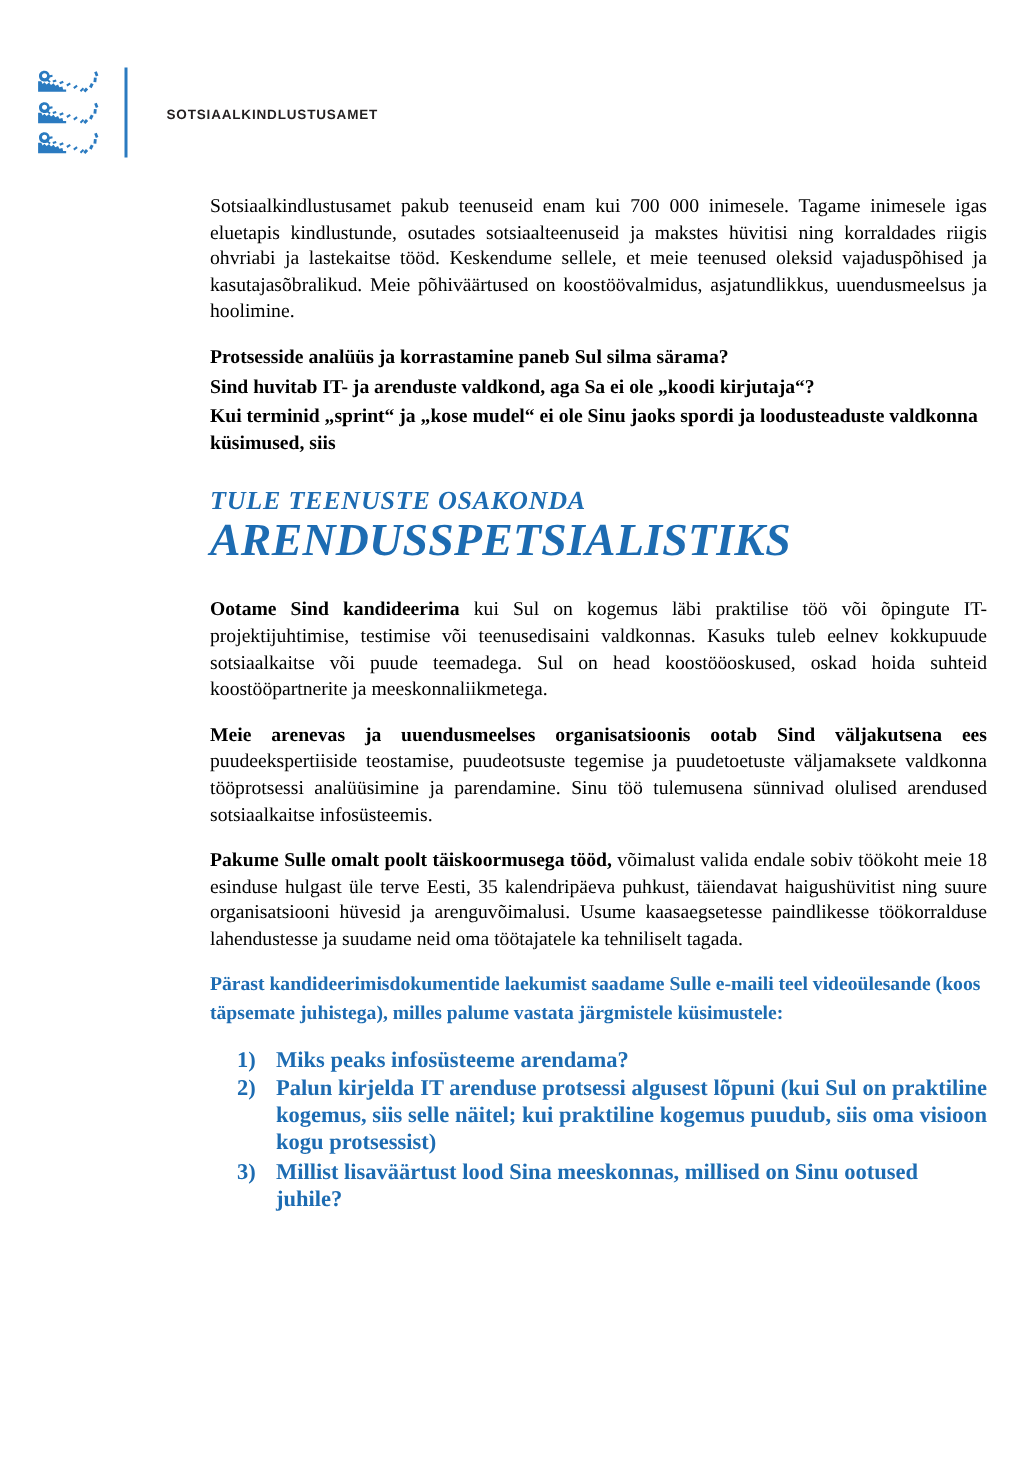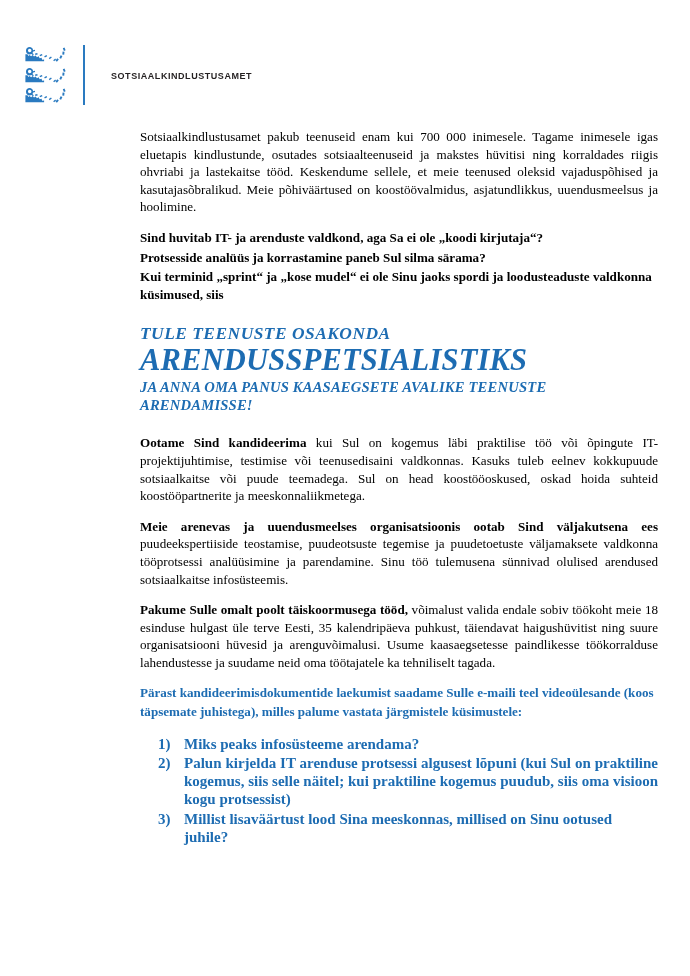--- a/index.html
+++ b/index.html
@@ -200,29 +200,28 @@
     <div class="header-rule"></div>
 
     <div class="org-name">Sotsiaalkindlustusamet</div>
   </div>
 
   <div class="content">
 
     <p>Sotsiaalkindlustusamet pakub teenuseid enam kui 700 000 inimesele. Tagame inimesele igas eluetapis kindlustunde, osutades sotsiaalteenuseid ja makstes hüvitisi ning korraldades riigis ohvriabi ja lastekaitse tööd. Keskendume sellele, et meie teenused oleksid vajaduspõhised ja kasutajasõbralikud. Meie põhiväärtused on koostöövalmidus, asjatundlikkus, uuendusmeelsus ja hoolimine.</p>
 
     <div class="hook-block">
+      <div class="hook">Protsesside analüüs ja korrastamine paneb Sul silma särama?</div>
       <div class="hook">Sind huvitab IT- ja arenduste valdkond, aga Sa ei ole „koodi kirjutaja“?</div>
-      <div class="hook">Protsesside analüüs ja korrastamine paneb Sul silma särama?</div>
       <div class="hook">Kui terminid „sprint“ ja „kose mudel“ ei ole Sinu jaoks spordi ja loodusteaduste valdkonna küsimused, siis</div>
     </div>
 
     <div class="headline-block">
       <div class="headline-1">TULE TEENUSTE OSAKONDA</div>
       <div class="headline-2">ARENDUSSPETSIALISTIKS</div>
-      <div class="headline-3">JA ANNA OMA PANUS KAASAEGSETE AVALIKE TEENUSTE ARENDAMISSE!</div>
     </div>
 
     <p>
       <span class="lead-bold">Ootame Sind kandideerima</span><span> kui Sul on kogemus läbi praktilise töö või õpingute IT-projektijuhtimise, testimise või teenusedisaini valdkonnas. Kasuks tuleb eelnev kokkupuude sotsiaalkaitse või puude teemadega. Sul on head koostööoskused, oskad hoida suhteid koostööpartnerite ja meeskonnaliikmetega.</span>
     </p>
 
     <p>
       <span class="lead-bold">Meie arenevas ja uuendusmeelses organisatsioonis ootab Sind väljakutsena ees</span><span> puudeekspertiiside teostamise, puudeotsuste tegemise ja puudetoetuste väljamaksete valdkonna tööprotsessi analüüsimine ja parendamine. Sinu töö tulemusena sünnivad olulised arendused sotsiaalkaitse infosüsteemis.</span>
     </p>
 

